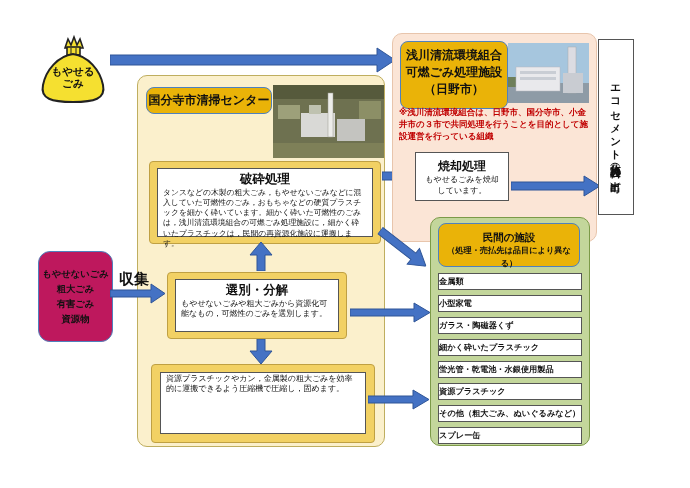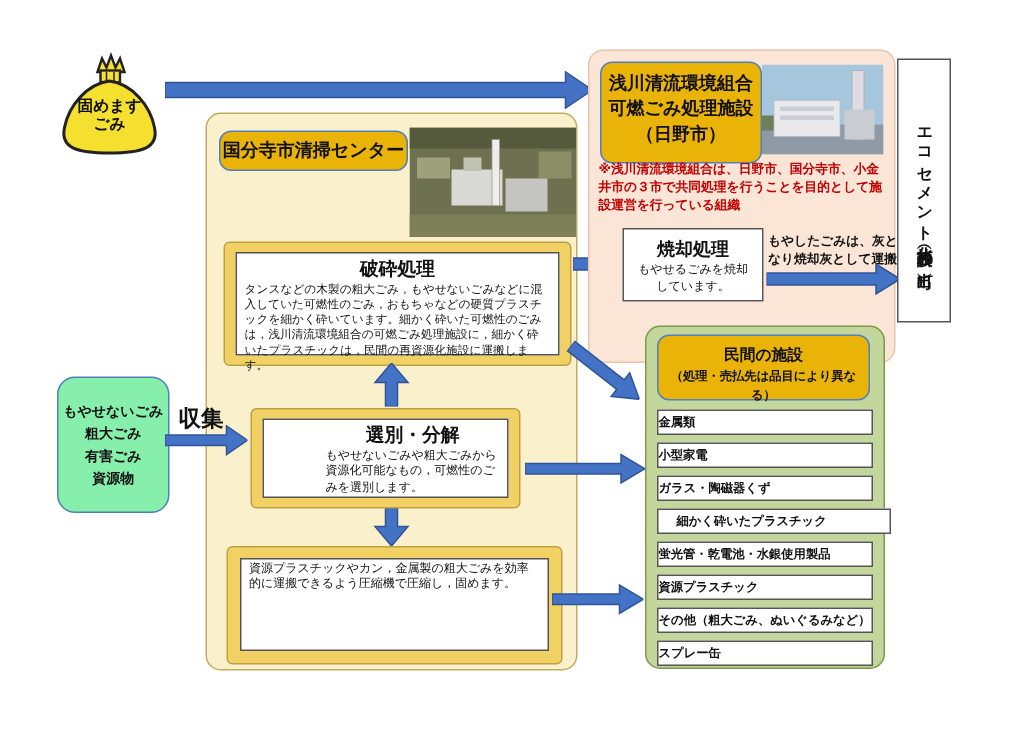--- a/index.html
+++ b/index.html
@@ -8,21 +8,21 @@
     font-family:"Liberation Sans","DejaVu Sans",sans-serif;color:#111;
   }
   .abs{position:absolute;}
   
   .panel-cream{background:#FBF0CC;border:1.6px solid #BFAE5F;border-radius:10px;}
   .panel-pink{background:#FBE5D6;border:1.4px solid #E8C5AC;border-radius:10px;}
   .panel-green{background:#C3D69B;border:1.6px solid #7C9A48;border-radius:10px;}
   .box-blue-round{background:#eab308;border:1.6px solid #4F81BD;border-radius:8px;}
   .box-gold{background:#F2D164;border:1px solid #BFA043;border-radius:4px;}
   .box-white{background:#fff;border:1px solid #555;}
-  .waste-blue{background:#86efac;border:1.6px solid #4F81BD;border-radius:12px;}
+  .waste-blue{background:#be185d;border:1.6px solid #4F81BD;border-radius:12px;}
   
   .t-center{text-align:center;}
   .proc-title{font-size:12.5px;font-weight:bold;text-align:center;line-height:15px;margin-top:3px;}
   .proc-body{font-size:7.8px;line-height:1.3;padding:1px 5px 2px 5px;text-align:left;}
   .red-note{color:#C00000;font-weight:bold;font-size:8.5px;line-height:1.4;}
   .item{background:#fff;border:1px solid #555;font-size:8.2px;font-weight:600;
         text-align:left;line-height:15px;height:15px;}
   
   .vert{writing-mode:vertical-rl;text-orientation:mixed;}
 </style>
@@ -33,21 +33,21 @@
 
   <div class="abs" style="left:38px;top:32px;width:70px;height:72px;">
     <svg width="70" height="72" viewBox="0 0 70 72">
       <path d="M27,16 L30,7 L33,13 L36,5 L39,13 L42,7 L45,16 Z" fill="#F5E030" stroke="#222" stroke-width="1.6"></path>
       <rect x="29" y="15" width="13" height="8" fill="#F5E030" stroke="#222" stroke-width="1.6"></rect>
       <line x1="33" y1="16" x2="33" y2="22" stroke="#222" stroke-width="1"></line>
       <line x1="38" y1="16" x2="38" y2="22" stroke="#222" stroke-width="1"></line>
       <path d="M35,22 C20,24 8,38 5,53 C2,67 14,70 35,70 C56,70 68,67 65,53 C62,38 50,24 35,22 Z" fill="#F5E030" stroke="#222" stroke-width="2"></path>
     </svg>
     <div class="abs t-center" style="left:0;top:33px;width:70px;font-size:10.5px;font-weight:bold;line-height:12px;">
-      <span style="display:block;">固めます</span>
+      <span style="display:block;">もやせる</span>
       <span style="display:block;">ごみ</span>
     </div>
   </div>
 
   <svg class="abs" style="left:110px;top:47px;" width="285" height="26">
     <polygon points="0,8 267,8 267,1 285,13 267,25 267,18 0,18" fill="#4472C4" stroke="#2F5597" stroke-width="1"></polygon>
   </svg>
 
   <div class="abs panel-cream" style="left:137px;top:75px;width:246px;height:370px;">
     <div class="abs box-blue-round t-center" style="left:8px;top:11px;width:124px;height:25px;line-height:25px;font-size:12px;font-weight:bold;">国分寺市清掃センター</div>
@@ -65,21 +65,21 @@
     </svg>
 
     <div class="abs box-gold" style="left:11px;top:85px;width:230px;height:81px;">
       <div class="box-white" style="position:absolute;left:7px;top:6px;right:7px;bottom:6px;">
         <div class="proc-title">破砕処理</div>
         <div class="proc-body">タンスなどの木製の粗大ごみ，もやせないごみなどに混入していた可燃性のごみ，おもちゃなどの硬質プラスチックを細かく砕いています。細かく砕いた可燃性のごみは，浅川清流環境組合の可燃ごみ処理施設に，細かく砕いたプラスチックは，民間の再資源化施設に運搬します。</div>
       </div>
     </div>
 
     <div class="abs box-gold" style="left:29px;top:196px;width:178px;height:65px;">
-      <div class="box-white" style="position:absolute;left:7px;top:6px;right:7px;bottom:6px;padding-left:36px;">
+      <div class="box-white" style="position:absolute;left:7px;top:6px;right:7px;bottom:6px;">
         <div class="proc-title">選別・分解</div>
         <div class="proc-body" style="font-size:8px;">もやせないごみや粗大ごみから資源化可能なもの，可燃性のごみを選別します。</div>
       </div>
     </div>
 
     <div class="abs box-gold" style="left:13px;top:288px;width:222px;height:77px;">
       <div class="box-white" style="position:absolute;left:8px;top:7px;right:8px;bottom:8px;">
         <div class="proc-body" style="font-size:8px;">資源プラスチックやカン，金属製の粗大ごみを効率的に運搬できるよう圧縮機で圧縮し，固めます。</div>
       </div>
     </div>
@@ -114,21 +114,20 @@
       <rect x="55" y="30" width="20" height="20" fill="#C9CCD2"></rect>
     </svg>
 
     <div class="abs red-note" style="left:6px;top:73px;width:193px;">※浅川清流環境組合は、日野市、国分寺市、小金井市の３市で共同処理を行うことを目的として施設運営を行っている組織</div>
 
     <div class="abs box-white t-center" style="left:22px;top:118px;width:92px;height:47px;">
       <div style="font-size:12px;font-weight:bold;margin-top:5px;">焼却処理</div>
       <div style="font-size:8px;line-height:1.35;padding:0 6px;">もやせるごみを焼却しています。</div>
     </div>
 
-    <div class="abs" style="left:119px;top:121px;width:87px;font-size:8.5px;font-weight:bold;line-height:1.4;">もやしたごみは、灰となり焼却灰として運搬</div>
   </div>
 
   <svg class="abs" style="left:511px;top:175px;" width="89" height="22">
     <polygon points="0,7 73,7 73,1 89,11 73,21 73,15 0,15" fill="#4472C4" stroke="#2F5597" stroke-width="1"></polygon>
   </svg>
 
   <div class="abs box-white vert t-center" style="left:598px;top:39px;width:34px;height:174px;font-size:10.5px;font-weight:600;letter-spacing:1px;
        display:flex;align-items:center;justify-content:center;">
     <span>エコセメント化施設（日の出町）</span>
   </div>
@@ -158,20 +157,20 @@
   </svg>
 
   <div class="abs panel-green" style="left:430px;top:217px;width:158px;height:227px;">
     <div class="abs box-blue-round t-center" style="left:7px;top:5px;width:142px;height:44px;padding-top:6px;box-sizing:border-box;">
       <span style="display:block;font-size:10.5px;font-weight:bold;line-height:14px;">民間の施設</span>
       <span style="display:block;font-size:8.2px;font-weight:bold;line-height:13px;">（処理・売払先は品目により異なる）</span>
     </div>
     <div class="abs item" style="left:7px;top:55px;width:142px;">金属類</div>
     <div class="abs item" style="left:7px;top:77px;width:142px;">小型家電</div>
     <div class="abs item" style="left:7px;top:99px;width:142px;">ガラス・陶磁器くず</div>
-    <div class="abs item" style="left:7px;top:121px;width:142px;padding-left:12px;">細かく砕いたプラスチック</div>
+    <div class="abs item" style="left:7px;top:121px;width:142px;">細かく砕いたプラスチック</div>
     <div class="abs item" style="left:7px;top:143px;width:142px;">蛍光管・乾電池・水銀使用製品</div>
     <div class="abs item" style="left:7px;top:165px;width:142px;">資源プラスチック</div>
     <div class="abs item" style="left:7px;top:187px;width:142px;">その他（粗大ごみ、ぬいぐるみなど）</div>
     <div class="abs item" style="left:7px;top:209px;width:142px;">スプレー缶</div>
   </div>
 
 </div>
 
 </body></html>

